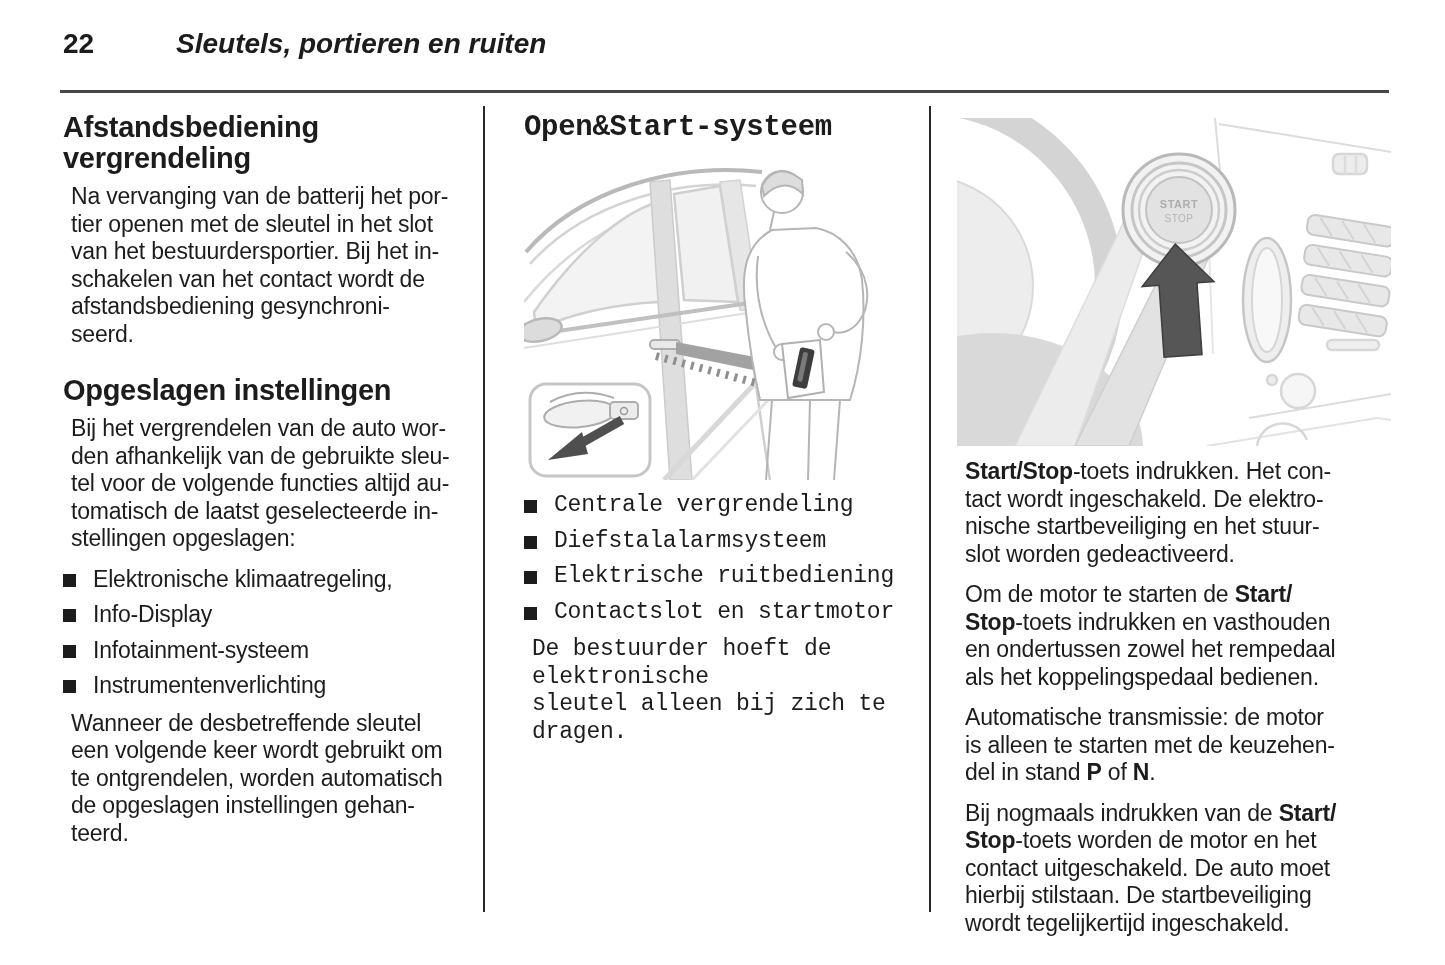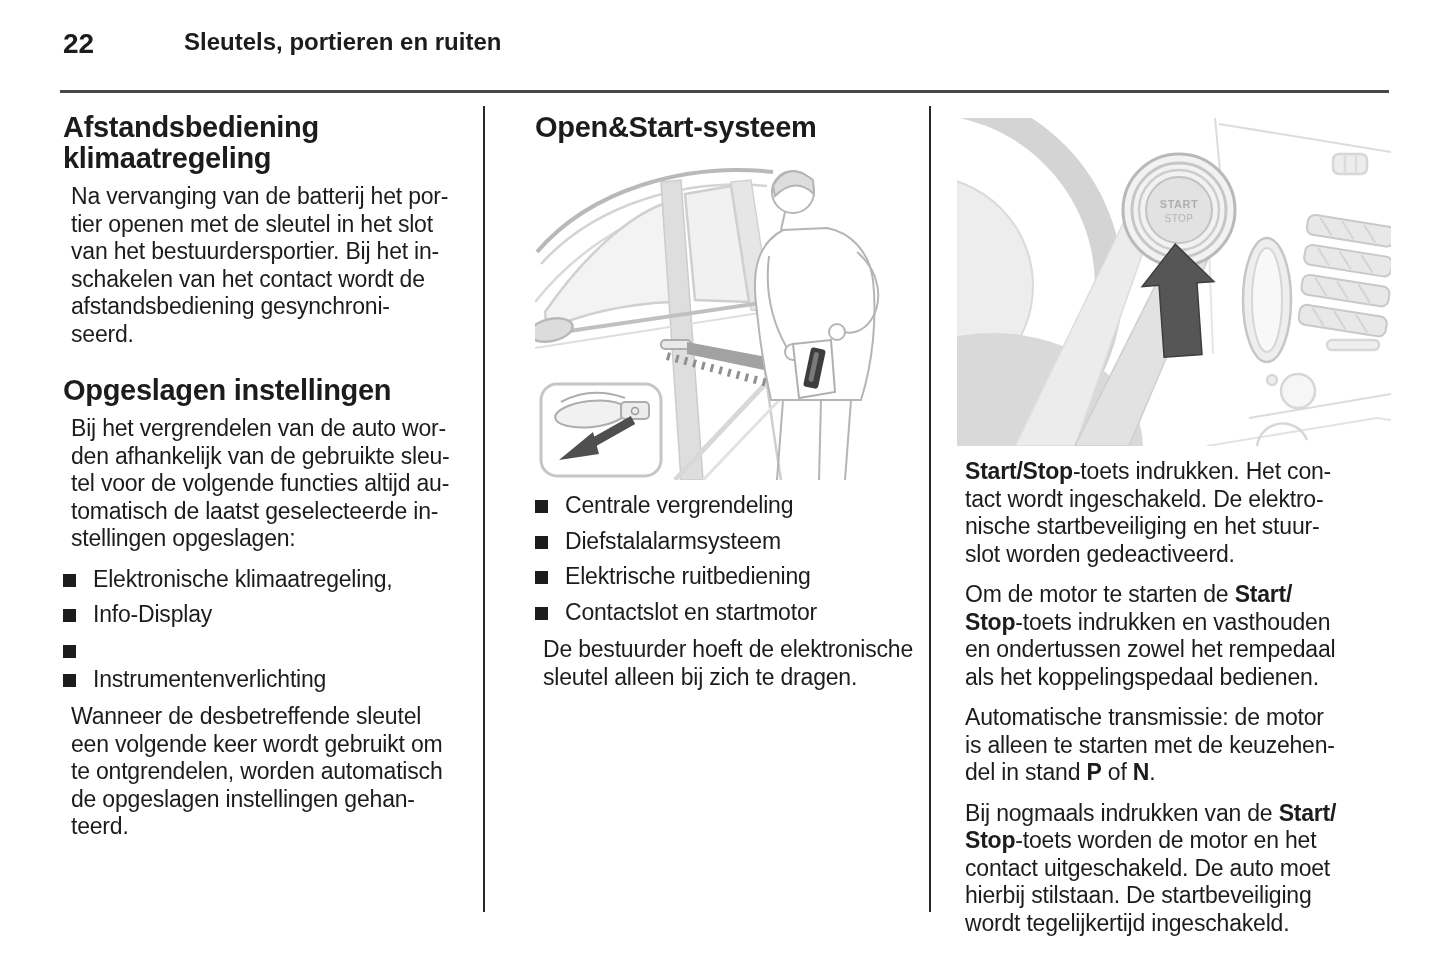--- a/index.html
+++ b/index.html
@@ -1,28 +1,28 @@
 <!DOCTYPE html>
 <html><head>
 <meta charset="utf-8">
 <style>
   html,body{margin:0;padding:0;background:#ffffff;}
   .page{
     position:relative;width:1445px;height:965px;background:#ffffff;
     font-family:"Liberation Sans", sans-serif;color:#1c1c1c;overflow:hidden;
   }
   .pgnum{position:absolute;top:28px;left:63px;font-size:28px;font-weight:bold;}
-  .pgtitle{position:absolute;top:28px;left:184px;font-size:24px;font-weight:bold;}
+  .pgtitle{position:absolute;top:28px;left:176px;font-size:28px;font-weight:bold;font-style:italic;}
   .hrule{position:absolute;top:90px;left:60px;width:1329px;height:3px;background:#474747;}
   .vdiv{position:absolute;top:106px;width:2px;height:806px;background:#282828;}
   .vdiv.d1{left:483px;}
   .vdiv.d2{left:929px;}
   .col{position:absolute;top:112px;}
   .col1{left:63px;width:402px;}
-  .col2{left:535px;width:400px;}
+  .col2{left:524px;width:400px;font-family:Liberation Mono, monospace;}
   .col3{left:957px;width:434px;}
   h2{
     font-size:29px;line-height:31px;font-weight:bold;margin:0 0 9px 0;
     white-space:pre-line;letter-spacing:-0.3px;
   }
   h2.later{margin-top:27px;}
   p.body{
     font-size:23px;line-height:27.5px;margin:0 0 13px 8px;
     white-space:pre-line;letter-spacing:-0.2px;
   }
@@ -42,21 +42,21 @@
 <div class="page">
 
   <div class="pgnum">22</div>
   <div class="pgtitle">Sleutels, portieren en ruiten</div>
   <div class="hrule"></div>
   <div class="vdiv d1"></div>
   <div class="vdiv d2"></div>
 
   <div class="col col1">
     <h2>Afstandsbediening
-klimaatregeling</h2>
+vergrendeling</h2>
     <p class="body">Na vervanging van de batterij het por-
 tier openen met de sleutel in het slot
 van het bestuurdersportier. Bij het in-
 schakelen van het contact wordt de
 afstandsbediening gesynchroni-
 seerd.</p>
 
     <h2 class="later">Opgeslagen instellingen</h2>
     <p class="body">Bij het vergrendelen van de auto wor-
 den afhankelijk van de gebruikte sleu-
@@ -67,20 +67,21 @@
       <li>
           <span class="sq"></span>
           <span>Elektronische klimaatregeling,</span>
         </li>
       <li>
           <span class="sq"></span>
           <span>Info-Display</span>
         </li>
       <li>
           <span class="sq"></span>
+          <span>Infotainment-systeem</span>
         </li>
       <li>
           <span class="sq"></span>
           <span>Instrumentenverlichting</span>
         </li>
     </ul>
     <p class="body">Wanneer de desbetreffende sleutel
 een volgende keer wordt gebruikt om
 te ontgrendelen, worden automatisch
 de opgeslagen instellingen gehan-

